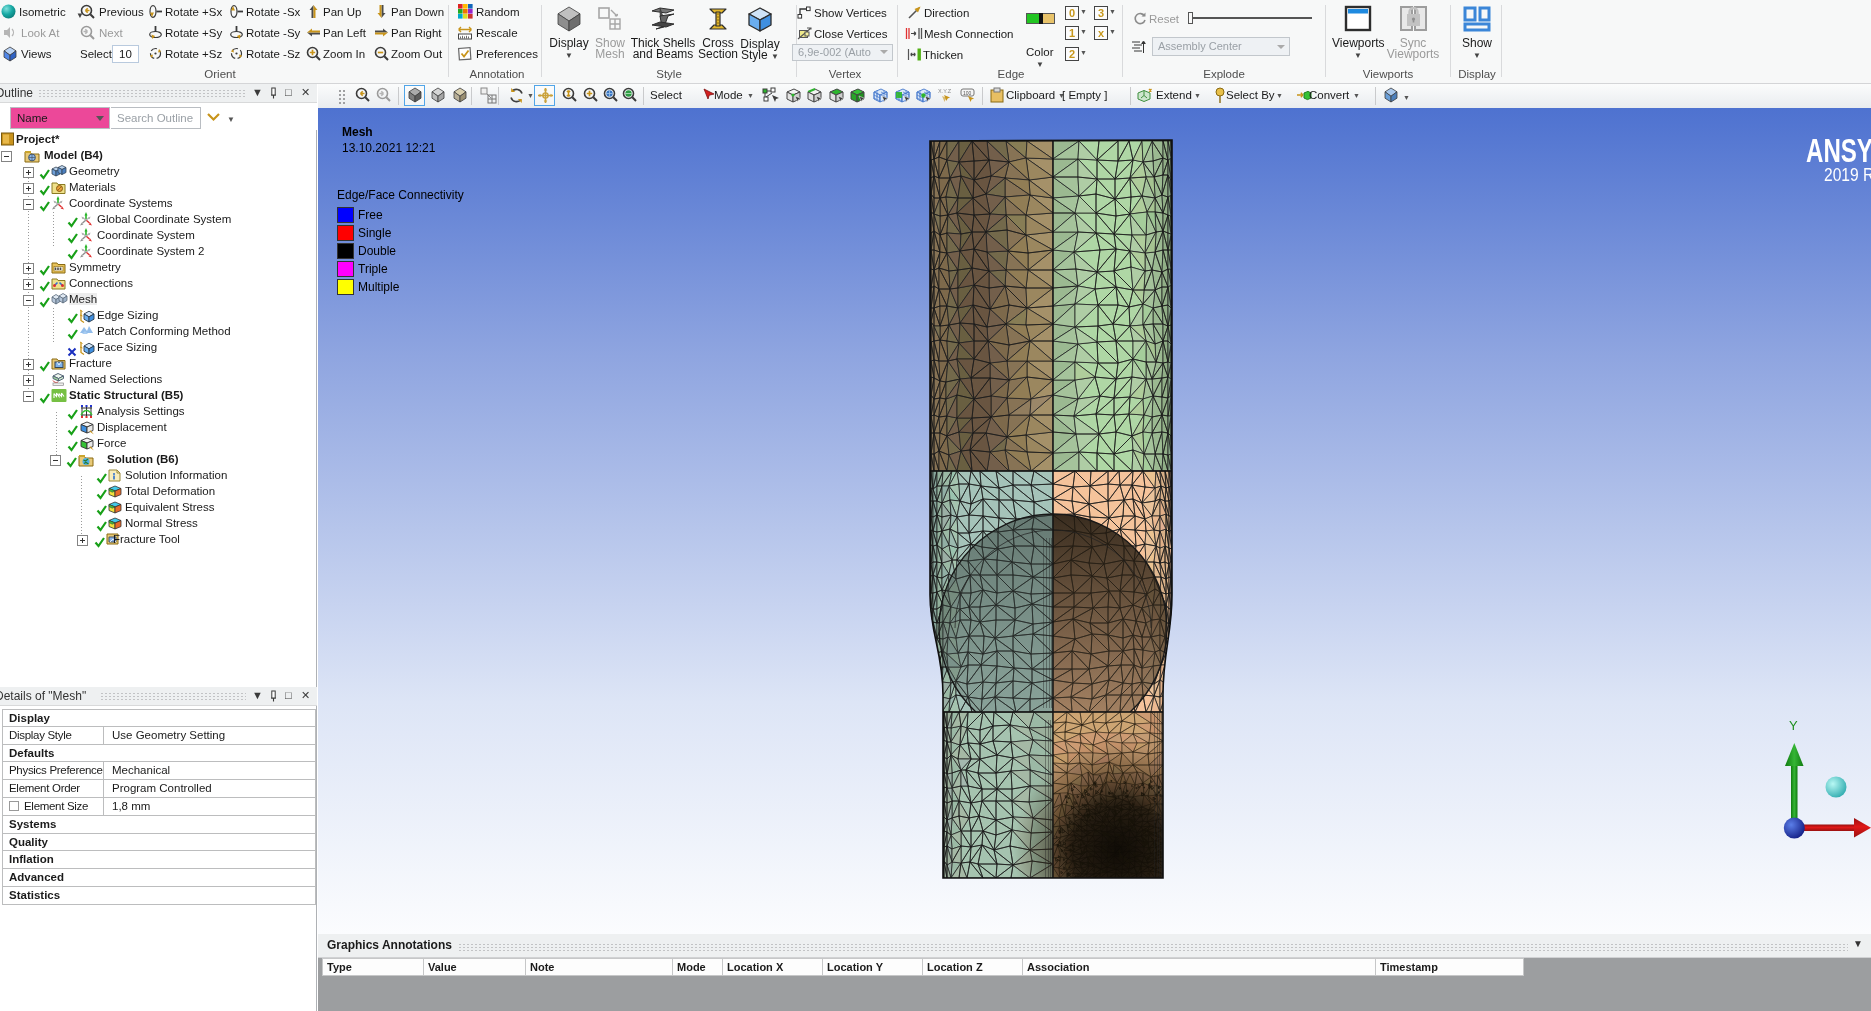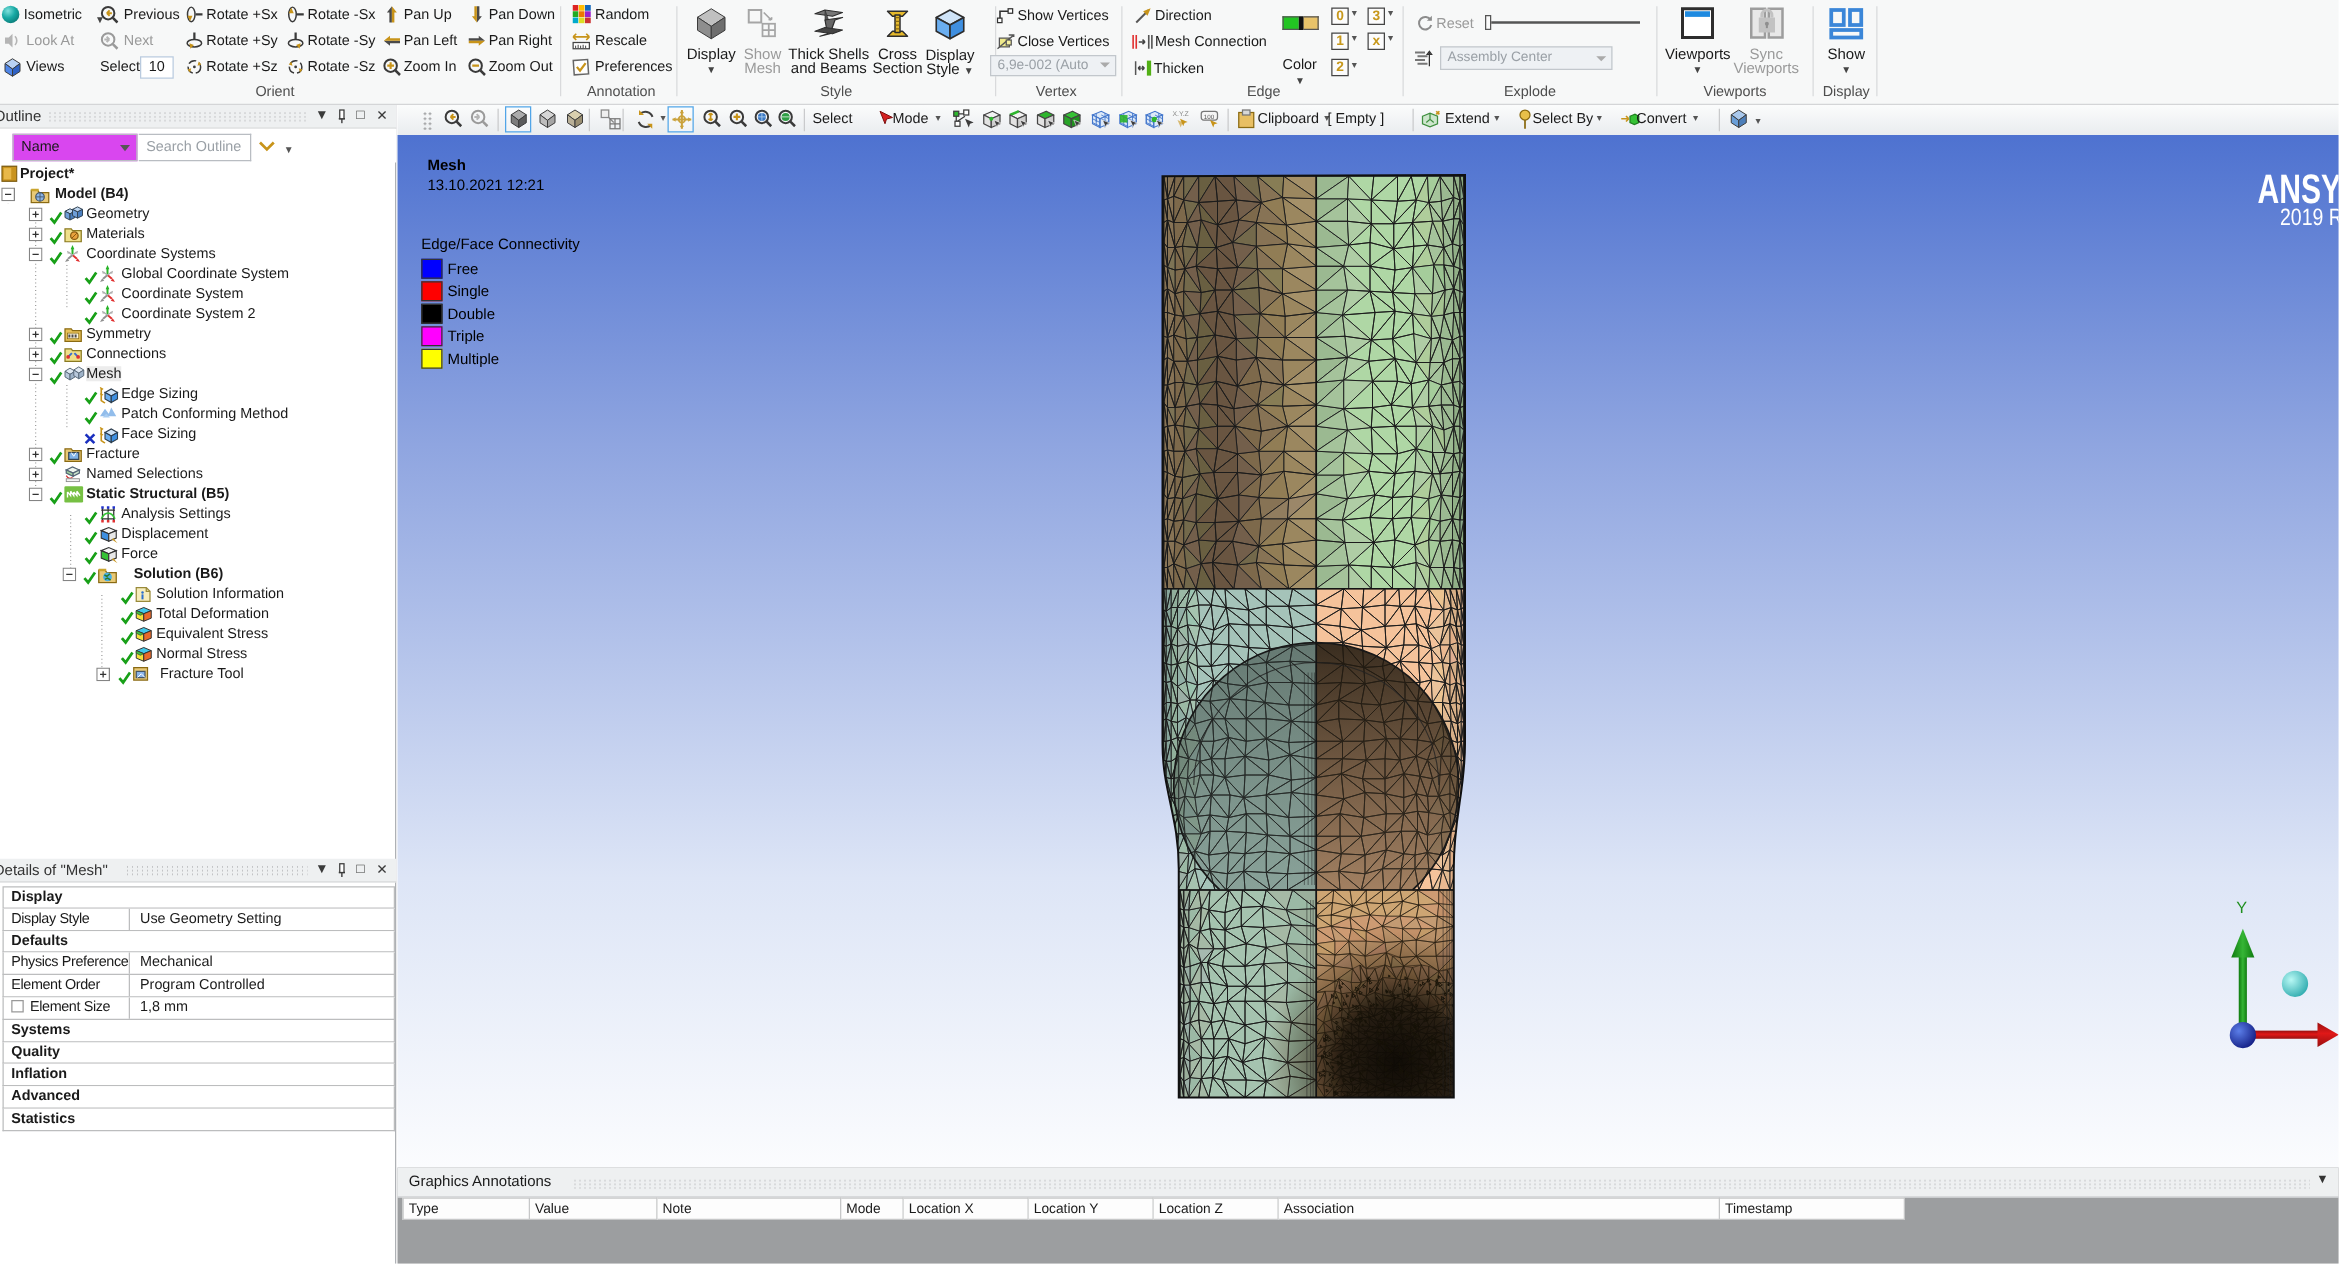--- a/index.html
+++ b/index.html
@@ -59,21 +59,21 @@
   
   #viewport { position:absolute; left:318px; top:108px; width:1553px; height:826px;
               background:linear-gradient(180deg,#4e72d0 0%,#8fa5e0 30%,#dde5f6 72%,#fbfcfe 100%); overflow:hidden; }
   #vpsvg { position:absolute; left:0; top:0; }
   .vtext { position:absolute; color:#000; font-size:12px; white-space:nowrap; }
   .legsq { position:absolute; width:17px; height:16px; border:1px solid #333; }
   #ansys { position:absolute; left:1488px; top:24px; color:#fff; font-weight:bold;
            font-size:33px; white-space:nowrap; transform:scaleX(0.73); transform-origin:0 0; }
   #ansys2 { position:absolute; left:1506px; top:56px; color:#fff; font-size:19px; white-space:nowrap; transform:scaleX(0.82); transform-origin:0 0; }
   
-  #annot { position:absolute; left:318px; top:934px; width:1553px; height:77px; background:#9c9ea0; }
+  #annot { position:absolute; left:318px; top:934px; width:1553px; height:77px; background:#9c9ea0;font-weight:bold; }
   #annothead { position:absolute; left:0; top:0; width:1553px; height:24px; background:#eef0f1;
                border-bottom:1px solid #d0d1d3; }
   .acell { position:absolute; top:24px; height:18px; background:#fdfdfd; border:1px solid #c6c7c8;
            border-left:none; font-size:11px; line-height:16px; padding-left:4px; color:#1a1a1a; }
   .acell.afirst { border-left:1px solid #c6c7c8; }
 </style>
 </head>
 <body>
 <div id="app">
 <div id="ribbon">
@@ -559,21 +559,21 @@
         <span class="dots" style="left:38px;width:208px"></span>
         <span class="ctl" style="left:252px">▼</span>
         <span class="ctl" style="left:269px;top:3px"><svg width="9" height="12" viewBox="0 0 9 12">
             <path d="M2 8h5M4.5 8v3.5" stroke="#3a3a3a" stroke-width="1.1" fill="none"></path>
             <rect x="2.8" y="1" width="3.4" height="7" fill="#fff" stroke="#3a3a3a" stroke-width="1"></rect>
           </svg></span>
         <span class="ctl" style="left:285px">□</span>
         <span class="ctl" style="left:301px">✕</span>
       </div>
       <div class="abs" style="left:0;top:19px;width:317px;height:27px;background:#fff"></div>
-      <div class="abs" style="left:10px;top:23px;width:100px;height:22px;border:1px solid #b9bdc2;background:#d946ef;line-height:20px;padding-left:6px">Name<span style="position:absolute;right:5px;top:8px;width:0;height:0;border-left:4px solid transparent;border-right:4px solid transparent;border-top:5px solid #555"></span></div>
+      <div class="abs" style="left:10px;top:23px;width:100px;height:22px;border:1px solid #b9bdc2;background:#ec4899;line-height:20px;padding-left:6px">Name<span style="position:absolute;right:5px;top:8px;width:0;height:0;border-left:4px solid transparent;border-right:4px solid transparent;border-top:5px solid #555"></span></div>
       <div class="abs" style="left:111px;top:23px;width:90px;height:22px;border:1px solid #b9bdc2;border-left:none;background:#fff;line-height:20px;padding-left:6px;color:#9aa0a6">Search Outline</div>
       <div class="abs" style="left:206px;top:28px"><svg width="15" height="10" viewBox="0 0 15 10">
           <path d="M2 2l5.5 5.5L13 2" fill="none" stroke="#c8941a" stroke-width="2.2"></path>
         </svg></div>
       <div class="abs" style="left:227px;top:31px;font-size:8px;color:#555">▼</div>
       <div class="abs" style="left:6px;top:70px;width:1px;height:9px;background-image:linear-gradient(#9a9a9a 1px, transparent 1px);background-size:1px 3px"></div>
       <div class="abs" style="left:28px;top:88px;width:1px;height:223px;background-image:linear-gradient(#9a9a9a 1px, transparent 1px);background-size:1px 3px"></div>
       <div class="abs" style="left:53px;top:128px;width:1px;height:36px;background-image:linear-gradient(#9a9a9a 1px, transparent 1px);background-size:1px 3px"></div>
       <div class="abs" style="left:53px;top:224px;width:1px;height:36px;background-image:linear-gradient(#9a9a9a 1px, transparent 1px);background-size:1px 3px"></div>
       <div class="abs" style="left:56px;top:328px;width:1px;height:47px;background-image:linear-gradient(#9a9a9a 1px, transparent 1px);background-size:1px 3px"></div>
@@ -963,21 +963,21 @@
             <path d="M5.5 3v5" stroke="#333" stroke-width="1"></path>
           </svg></span>
         <span class="tchk" style="left:94px"><svg width="12" height="12" viewBox="0 0 12 12">
             <path d="M1.5 6.5l3 3.5 5.5-8" fill="none" stroke="#18a018" stroke-width="2.2"></path>
           </svg></span>
         <span class="tico" style="left:105px"><svg width="15" height="14" viewBox="0 0 15 14">
             <path d="M2 2h11v10H2Z" fill="#e8c977" stroke="#8a6a12"></path>
             <path d="M4 5h7v5H4Z" fill="#8ab4e8" stroke="#456"></path>
             <path d="M5 10l3-3 3 3" stroke="#fff" stroke-width="0.8" fill="none"></path>
           </svg></span>
-        <span class="ttext" style="left:128px">Fracture Tool</span>
+        <span class="ttext" style="left:113px">Fracture Tool</span>
       </div>
       <div class="phead" style="top:603px">
         <span class="pt">Details of "Mesh"</span>
         <span class="dots" style="left:100px;width:146px"></span>
         <span class="ctl" style="left:252px">▼</span>
         <span class="ctl" style="left:269px;top:3px"><svg width="9" height="12" viewBox="0 0 9 12">
             <path d="M2 8h5M4.5 8v3.5" stroke="#3a3a3a" stroke-width="1.1" fill="none"></path>
             <rect x="2.8" y="1" width="3.4" height="7" fill="#fff" stroke="#3a3a3a" stroke-width="1"></rect>
           </svg></span>
         <span class="ctl" style="left:285px">□</span>

